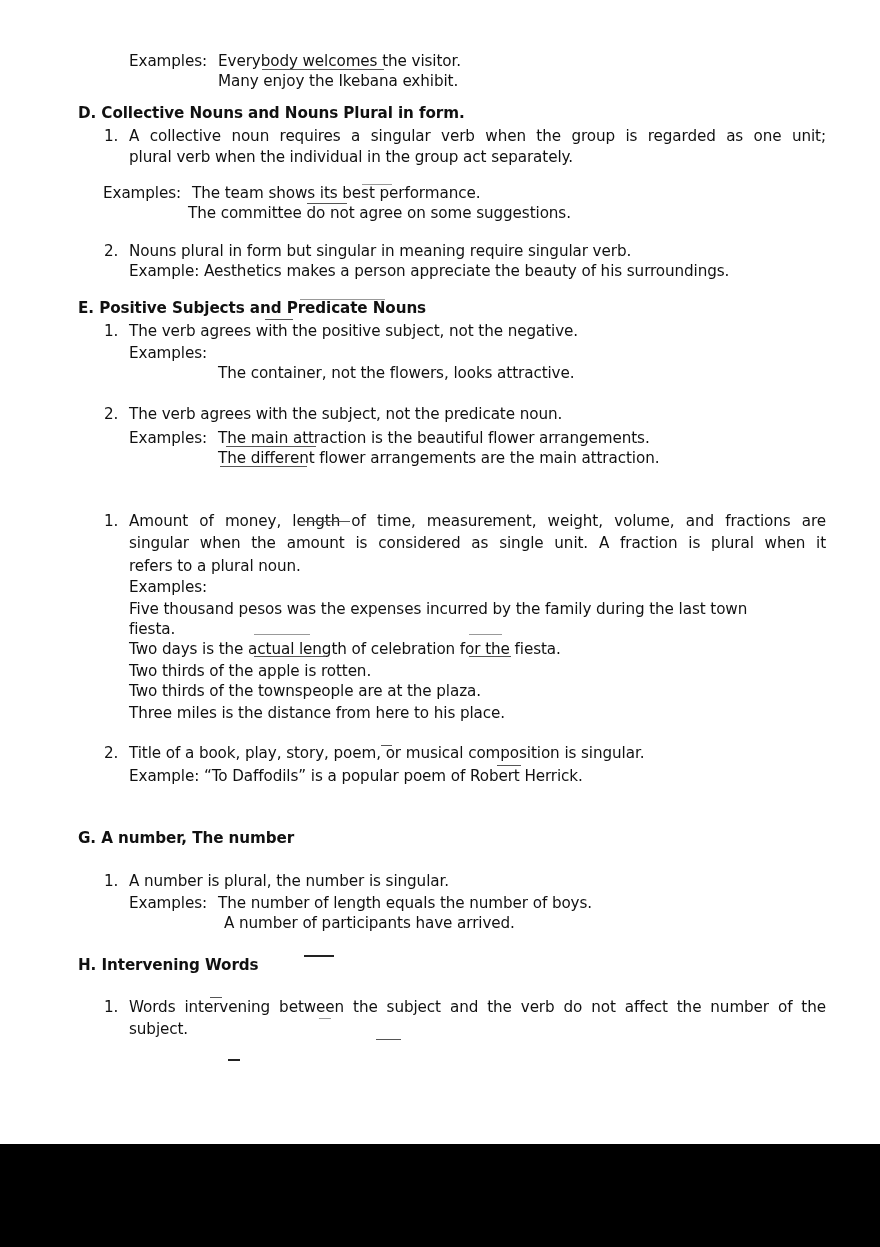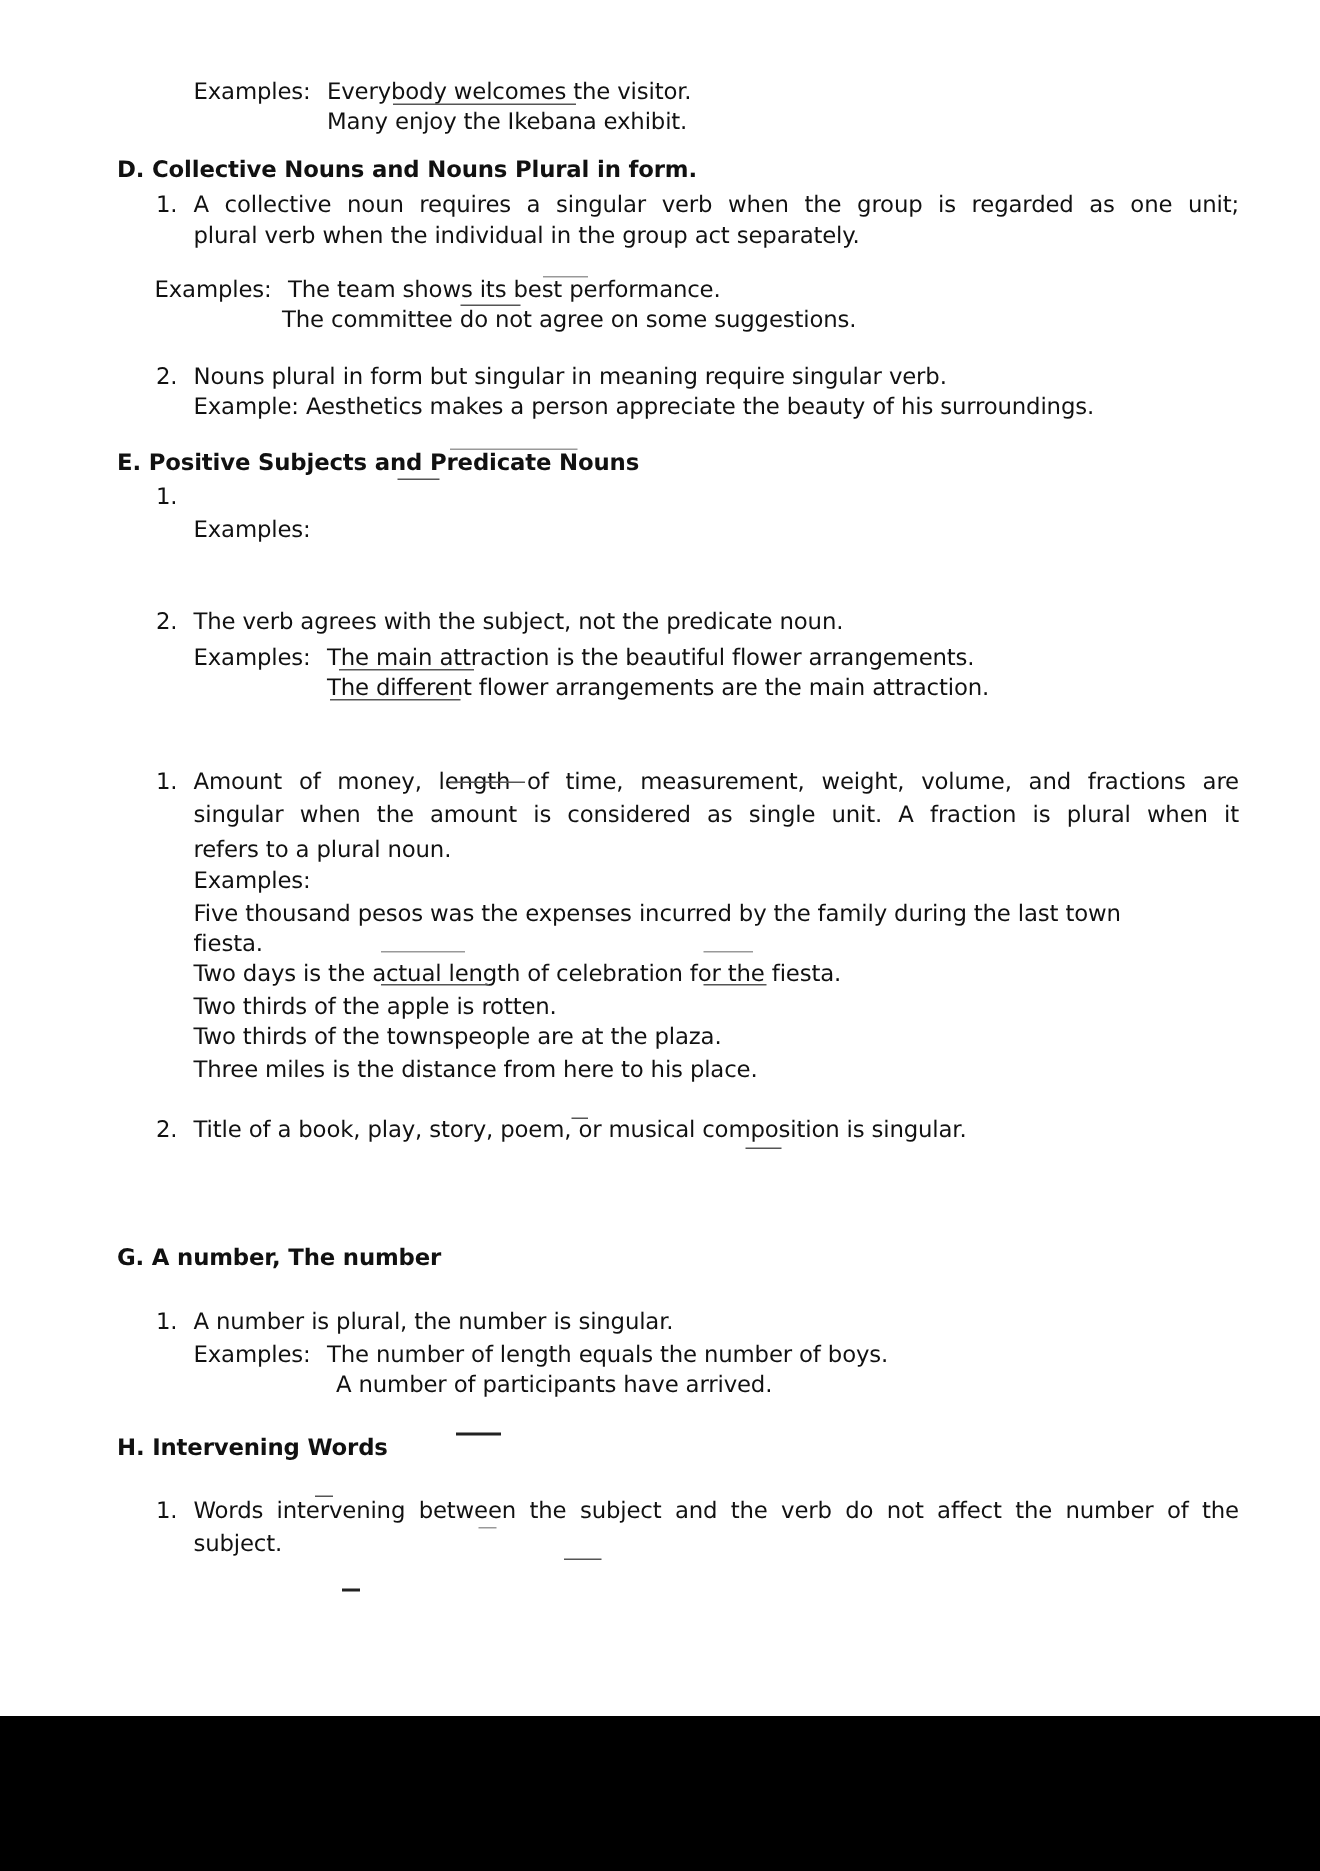--- a/index.html
+++ b/index.html
@@ -36,21 +36,23 @@
   <div class="t" style="left:188px;top:204px;">The committee do not agree on some suggestions.</div>
 
   <div class="t" style="left:104px;top:242px;">2.</div>
   <div class="t" style="left:129px;top:242px;">Nouns plural in form but singular in meaning require singular verb.</div>
   <div class="t" style="left:129px;top:262px;">Example: Aesthetics makes a person appreciate the beauty of his surroundings.</div>
 
   <div class="mark light" style="left:300px;top:299px;width:85px;"></div>
   <div class="t b" style="left:78px;top:299px;">E.  Positive Subjects and Predicate Nouns</div>
   <div class="mark" style="left:265px;top:319px;width:28px;"></div>
   <div class="t" style="left:104px;top:322px;">1.</div>
+  <div class="t" style="left:129px;top:322px;">The verb agrees with the positive subject, not the negative.</div>
   <div class="t" style="left:129px;top:344px;">Examples:</div>
+  <div class="t" style="left:218px;top:364px;">The container, not the flowers, looks attractive.</div>
 
   <div class="t" style="left:104px;top:405px;">2.</div>
   <div class="t" style="left:129px;top:405px;">The verb agrees with the subject, not the predicate noun.</div>
   <div class="t" style="left:129px;top:429px;">Examples:</div>
   <div class="t" style="left:218px;top:429px;">The main attraction is the beautiful flower arrangements.</div>
   <div class="mark" style="left:226px;top:446px;width:90px;"></div>
   <div class="t" style="left:218px;top:449px;">The different flower arrangements are the main attraction.</div>
   <div class="mark" style="left:220px;top:466px;width:87px;"></div>
 
   <div class="t" style="left:104px;top:512px;">1.</div>
@@ -67,20 +69,21 @@
   <div class="mark" style="left:254px;top:656px;width:72px;"></div>
   <div class="mark" style="left:469px;top:656px;width:42px;"></div>
   <div class="t" style="left:129px;top:662px;">Two thirds of the apple is rotten.</div>
   <div class="t" style="left:129px;top:682px;">Two thirds of the townspeople are at the plaza.</div>
   <div class="t" style="left:129px;top:704px;">Three miles is the distance from here to his place.</div>
 
   <div class="mark" style="left:381px;top:745px;width:11px;"></div>
   <div class="t" style="left:104px;top:744px;">2.</div>
   <div class="t" style="left:129px;top:744px;">Title of a book, play, story, poem, or musical composition is singular.</div>
   <div class="mark" style="left:497px;top:765px;width:24px;"></div>
+  <div class="t" style="left:129px;top:767px;">Example: “To Daffodils” is a popular poem of Robert Herrick.</div>
 
   <div class="t b" style="left:78px;top:829px;">G.  A number, The number</div>
   <div class="t" style="left:104px;top:872px;">1.</div>
   <div class="t" style="left:129px;top:872px;">A number is plural, the number is singular.</div>
   <div class="t" style="left:129px;top:894px;">Examples:</div>
   <div class="t" style="left:218px;top:894px;">The number of length equals the number of boys.</div>
   <div class="t" style="left:224px;top:914px;">A number of participants have arrived.</div>
 
   <div class="mark thick" style="left:304px;top:955px;width:30px;"></div>
   <div class="t b" style="left:78px;top:956px;">H.  Intervening Words</div>

